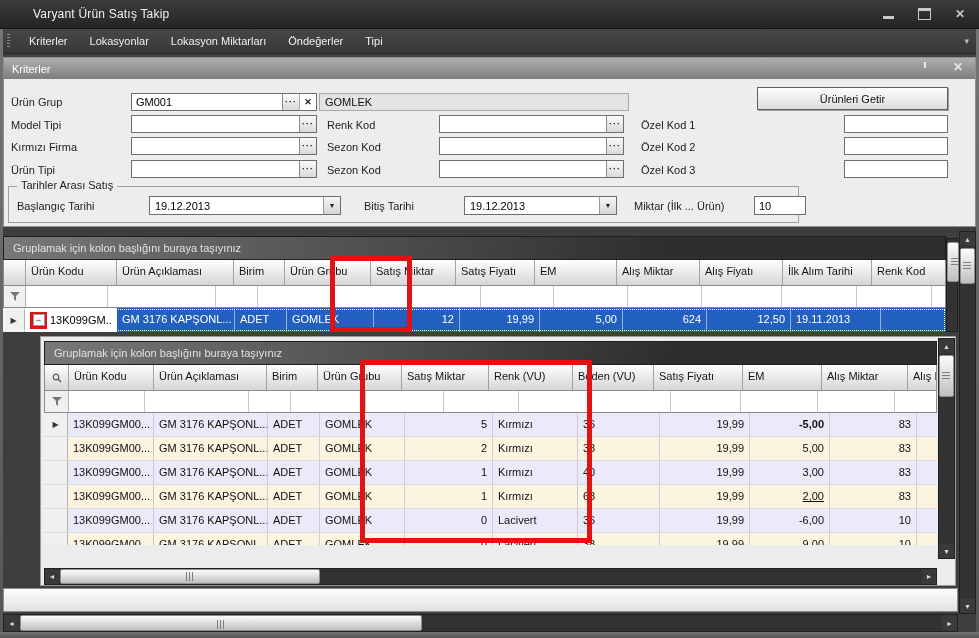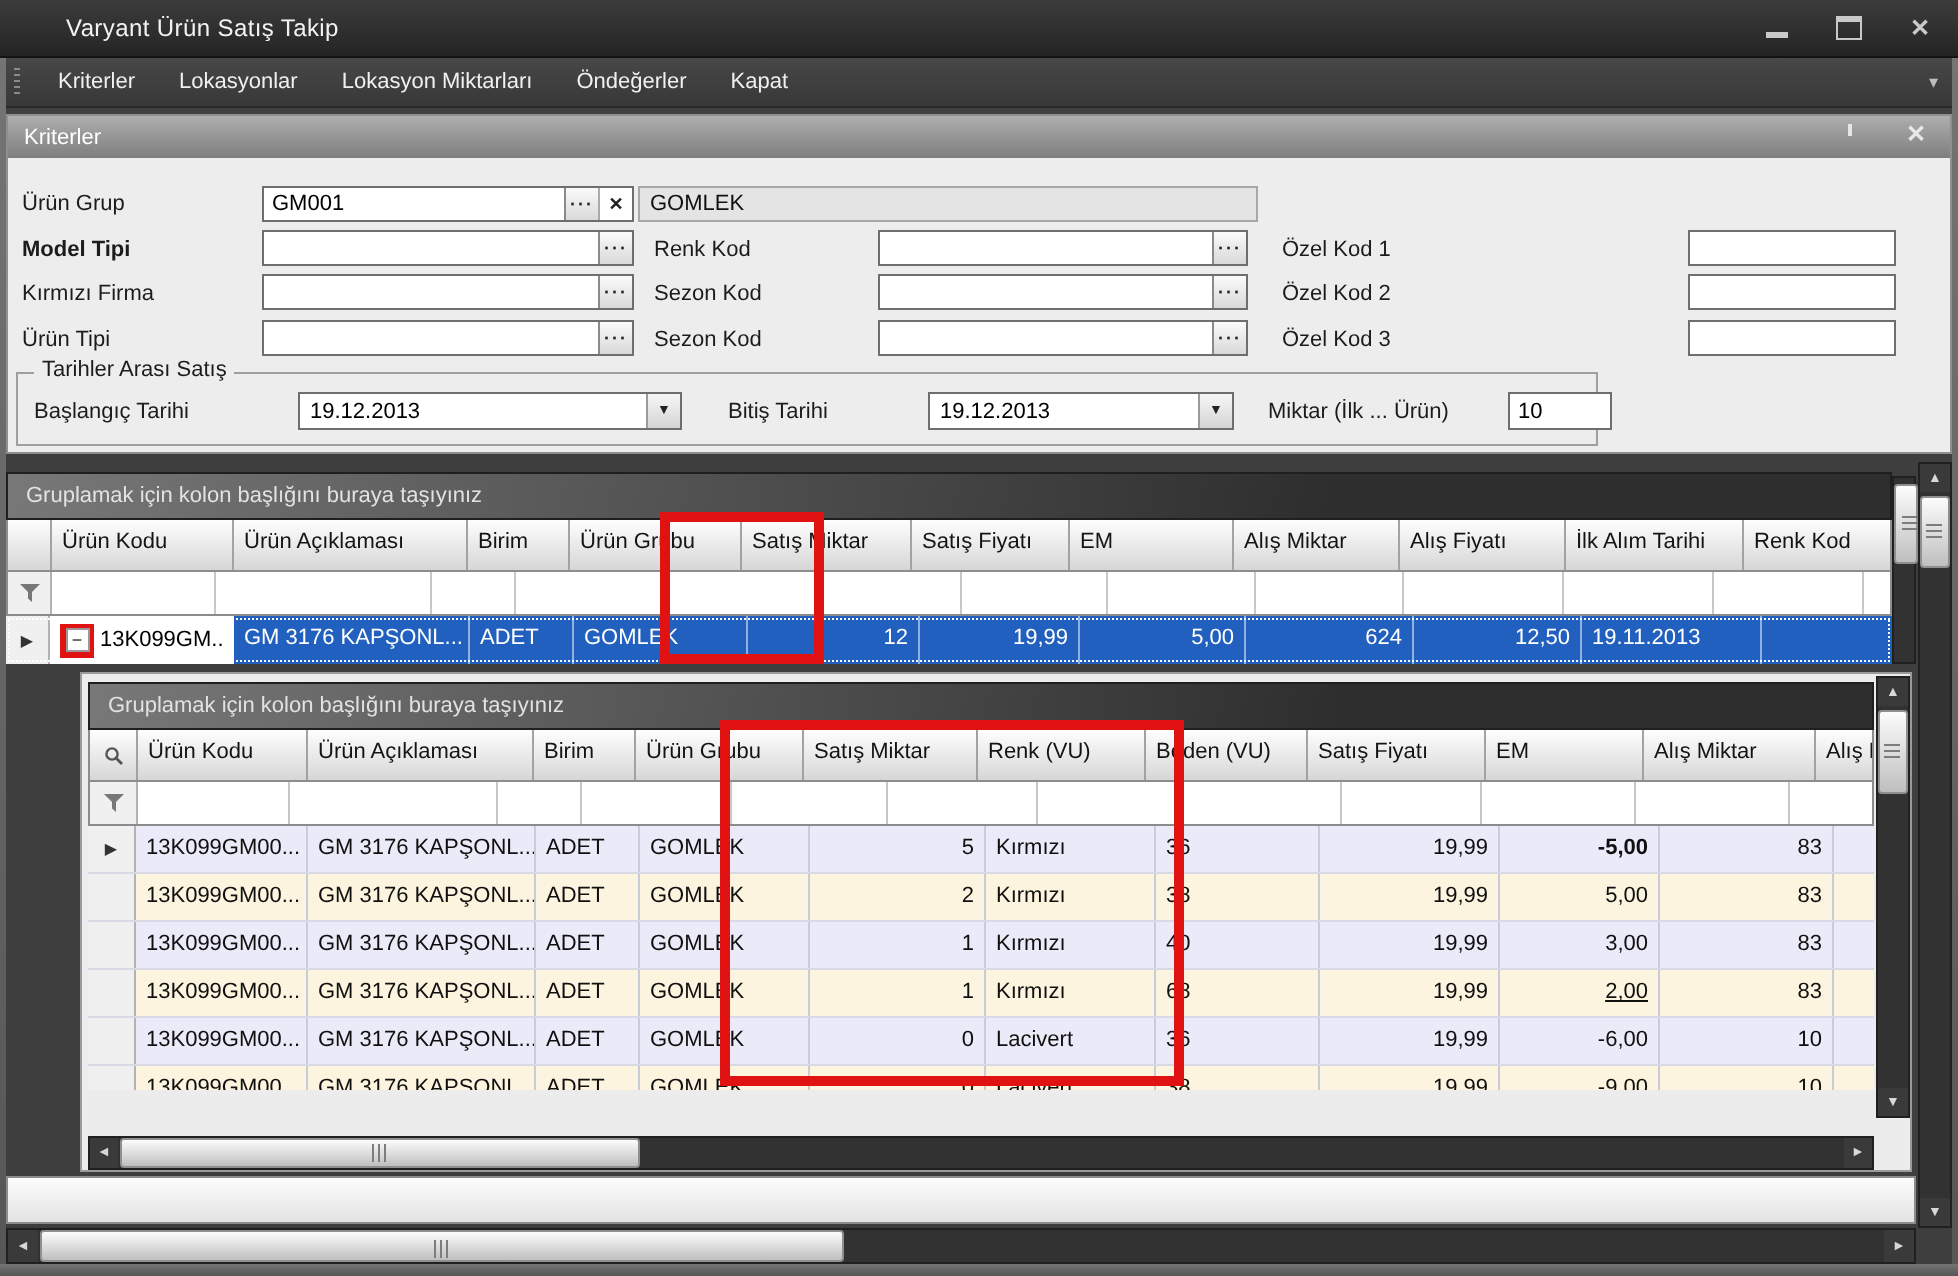--- a/index.html
+++ b/index.html
@@ -92,34 +92,34 @@
     </div>
   </div>
 
   <div class="abs menubar">
     <span class="grip"></span>
     <div class="menu-items" id="menu-items">
         <span class="menu-item">Kriterler</span>
         <span class="menu-item">Lokasyonlar</span>
         <span class="menu-item">Lokasyon Miktarları</span>
         <span class="menu-item">Öndeğerler</span>
-        <span class="menu-item">Kapat</span>
+        <span class="menu-item">Tipi</span>
       </div>
     <span class="menu-overflow">▾</span>
   </div>
 
   <div class="abs panel">
     <div class="panel-hd">
       <span>Kriterler</span>
       <span class="pin-wrap"><span class="pin-head"></span><span class="pin-stem" style="display:block;"></span></span>
       <span class="panel-x">✕</span>
     </div>
     <div class="panel-bd" id="panel-body">
         <span class="flabel" style="left: 7px; top: 17px;">Ürün Grup</span>
-        <span class="flabel" style="left: 7px; top: 40px; font-weight: bold;">Model Tipi</span>
+        <span class="flabel" style="left: 7px; top: 40px;">Model Tipi</span>
         <span class="flabel" style="left: 7px; top: 62px;">Kırmızı Firma</span>
         <span class="flabel" style="left: 7px; top: 85px;">Ürün Tipi</span>
         <div class="finput abs" style="left: 127px; top: 14px; width: 186px; height: 18px;">
           <span class="val">GM001</span>
           <span class="ell-btn">···</span>
           <span class="clr-btn" style="font-size: 9px;">✕</span>
         </div>
         <div class="finput abs" style="left: 127px; top: 36px; width: 186px; height: 18px;">
           <span class="val"></span>
           <span class="ell-btn">···</span>
@@ -153,20 +153,21 @@
         <span class="flabel" style="left: 637px; top: 85px;">Özel Kod 3</span>
         <div class="finput abs" style="left: 840px; top: 36px; width: 104px; height: 18px;">
           <span class="val"></span>
         </div>
         <div class="finput abs" style="left: 840px; top: 58px; width: 104px; height: 18px;">
           <span class="val"></span>
         </div>
         <div class="finput abs" style="left: 840px; top: 81px; width: 104px; height: 18px;">
           <span class="val"></span>
         </div>
+        <div class="push-btn abs" style="left: 753px; top: 8px; width: 191px; height: 23px;">Ürünleri Getir</div>
         <div class="groupbox abs" style="left: 4px; top: 107px; width: 791px; height: 37px;">
           <span class="gb-legend">Tarihler Arası Satış</span>
           <span class="flabel" style="left: 8px; top: 13px;">Başlangıç Tarihi</span>
           <div class="combo abs" style="left: 140px; top: 9px; width: 192px; height: 19px;">
             <span class="val">19.12.2013</span>
             <span class="combo-arrow">▼</span>
           </div>
           <span class="flabel" style="left: 355px; top: 13px;">Bitiş Tarihi</span>
           <div class="combo abs" style="left: 455px; top: 9px; width: 153px; height: 19px;">
             <span class="val">19.12.2013</span>

